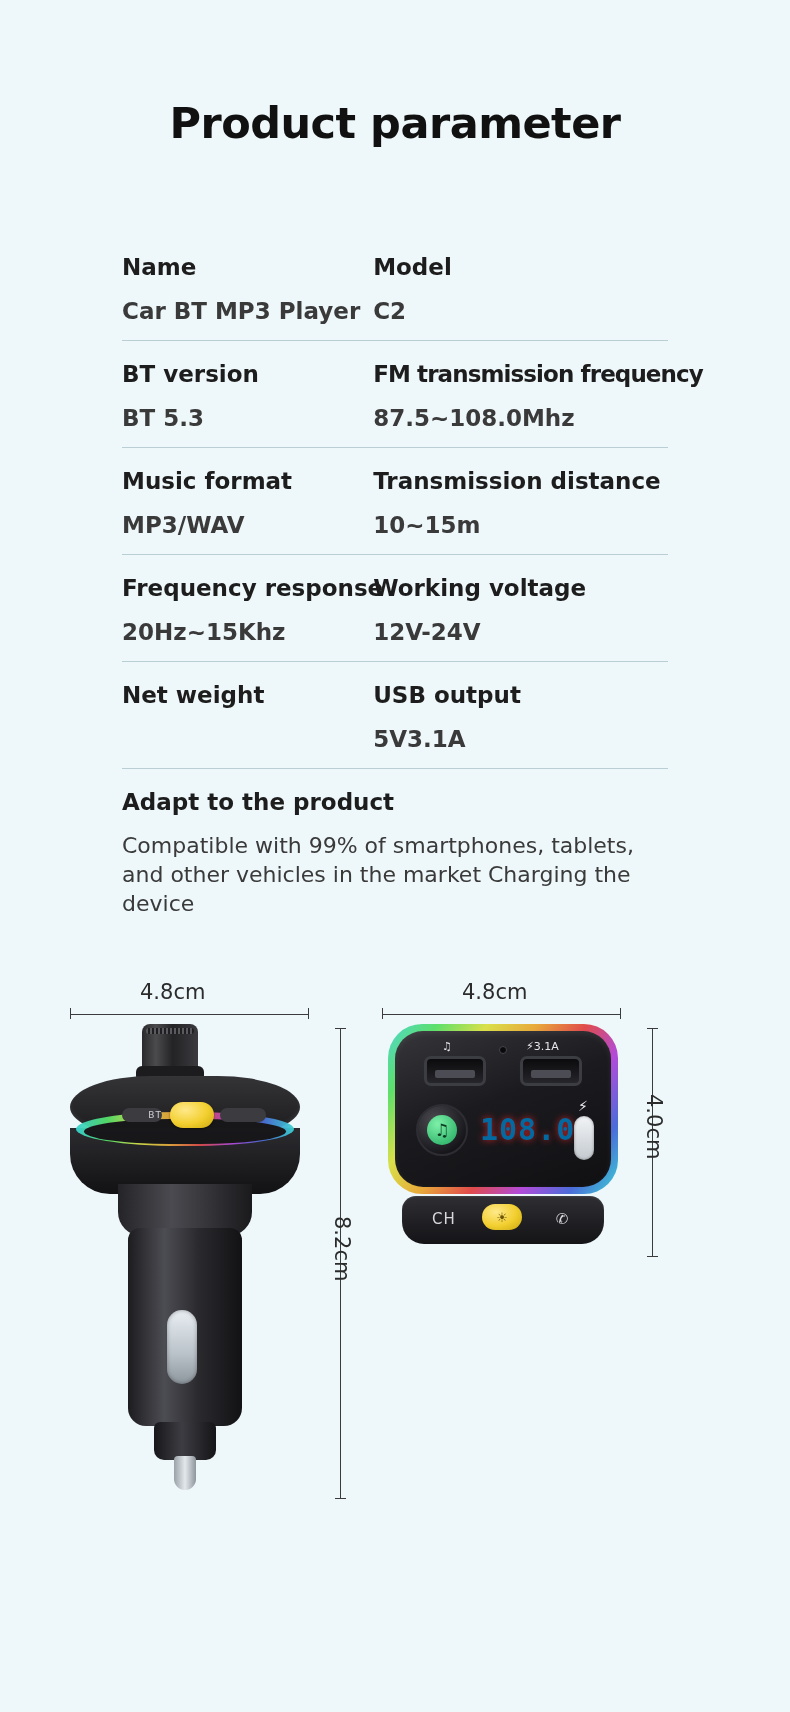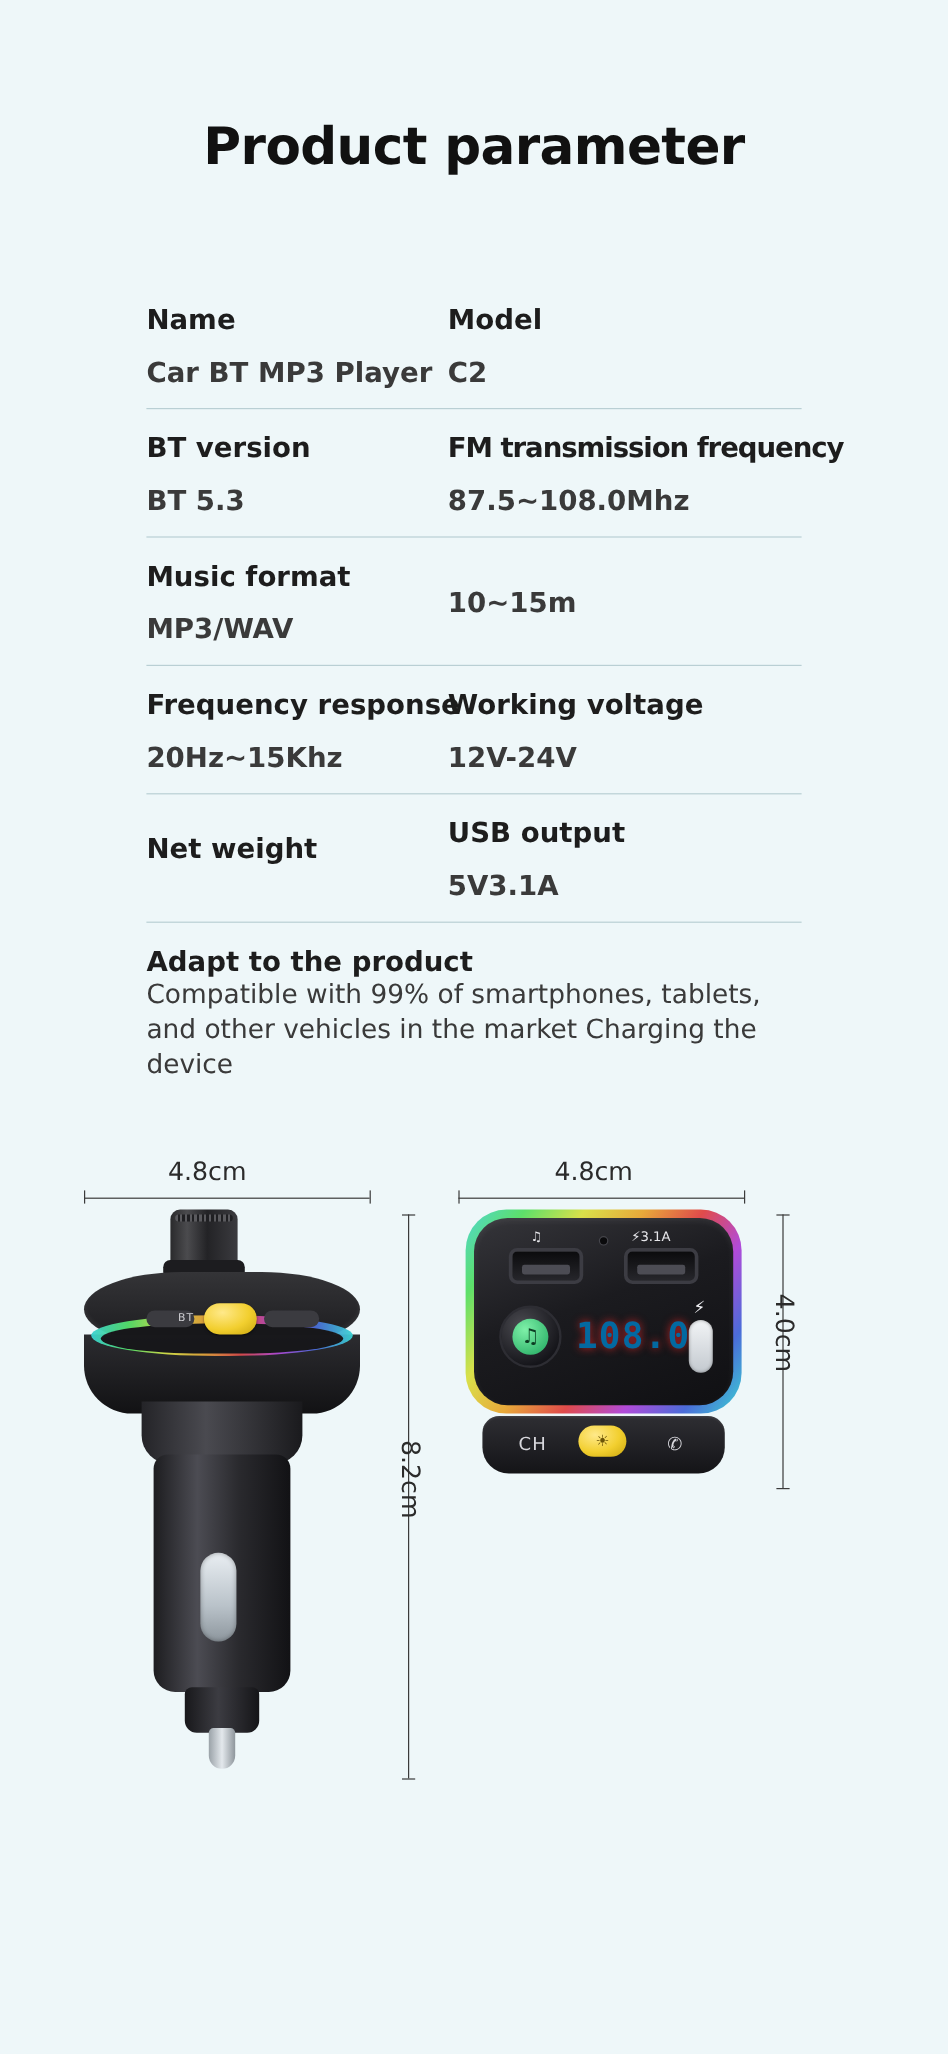--- a/index.html
+++ b/index.html
@@ -26,21 +26,20 @@
 
   .spec-table {
     width: 546px;
     margin: 106px auto 0 auto;
   }
   .spec-row {
     display: flex;
     border-bottom: 1.5px solid #b9cfd4;
     padding-bottom: 16px;
     margin-bottom: 20px;
-    align-items: center;
   }
   .spec-row:last-of-type { }
   .spec-cell {
     width: 50%;
   }
   .spec-cell.left { width: 46%; }
   .spec-cell.right { width: 54%; }
   .spec-key {
     font-size: 23px;
     font-weight: bold;
@@ -56,21 +55,21 @@
   .spec-key.tight { letter-spacing: -0.9px; }
 
   .adapt-block {
     width: 546px;
     margin: 0 auto;
   }
   .adapt-title {
     font-size: 23px;
     font-weight: bold;
     color: #1d1d1d;
-    margin-bottom: 0;
+    margin-bottom: 16px;
   }
   .adapt-text {
     font-size: 22px;
     color: #3a3a3a;
     line-height: 1.32;
   }
 
   
   .products {
     position: relative;
@@ -433,20 +432,21 @@
       <div class="spec-val">87.5~108.0Mhz</div>
     </div>
   </div>
 
   <div class="spec-row">
     <div class="spec-cell left">
       <div class="spec-key">Music format</div>
       <div class="spec-val">MP3/WAV</div>
     </div>
     <div class="spec-cell right">
+      <div class="spec-key">Transmission distance</div>
       <div class="spec-val">10~15m</div>
     </div>
   </div>
 
   <div class="spec-row">
     <div class="spec-cell left">
       <div class="spec-key">Frequency response</div>
       <div class="spec-val">20Hz~15Khz</div>
     </div>
     <div class="spec-cell right">

